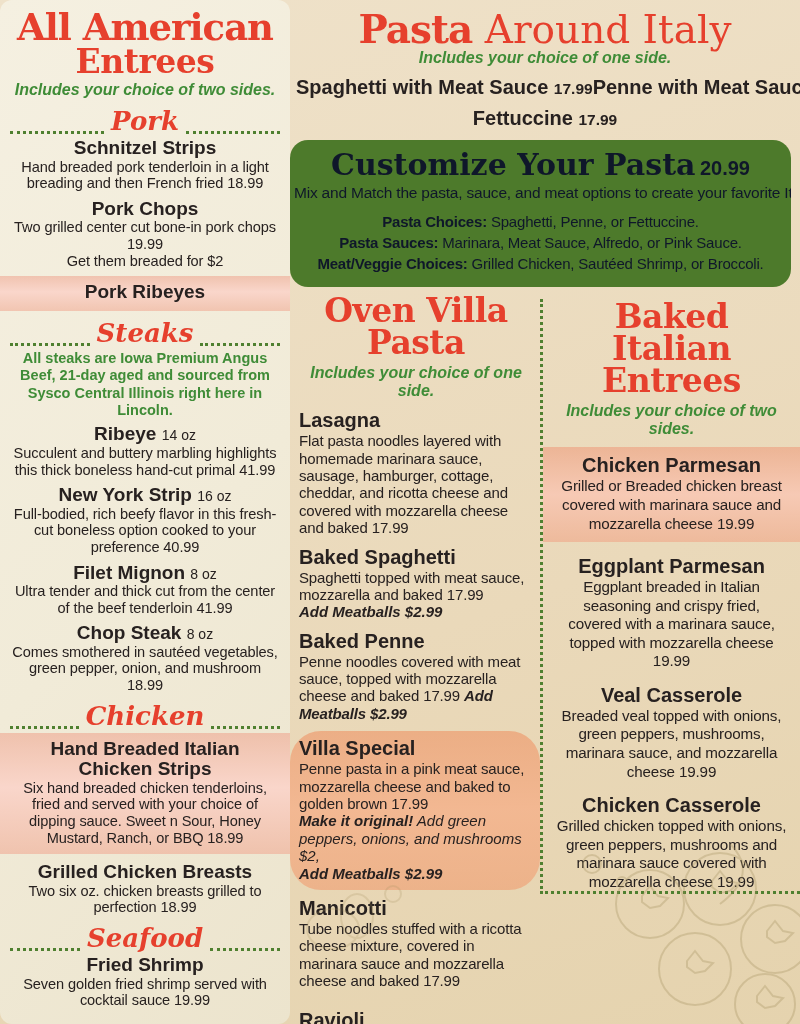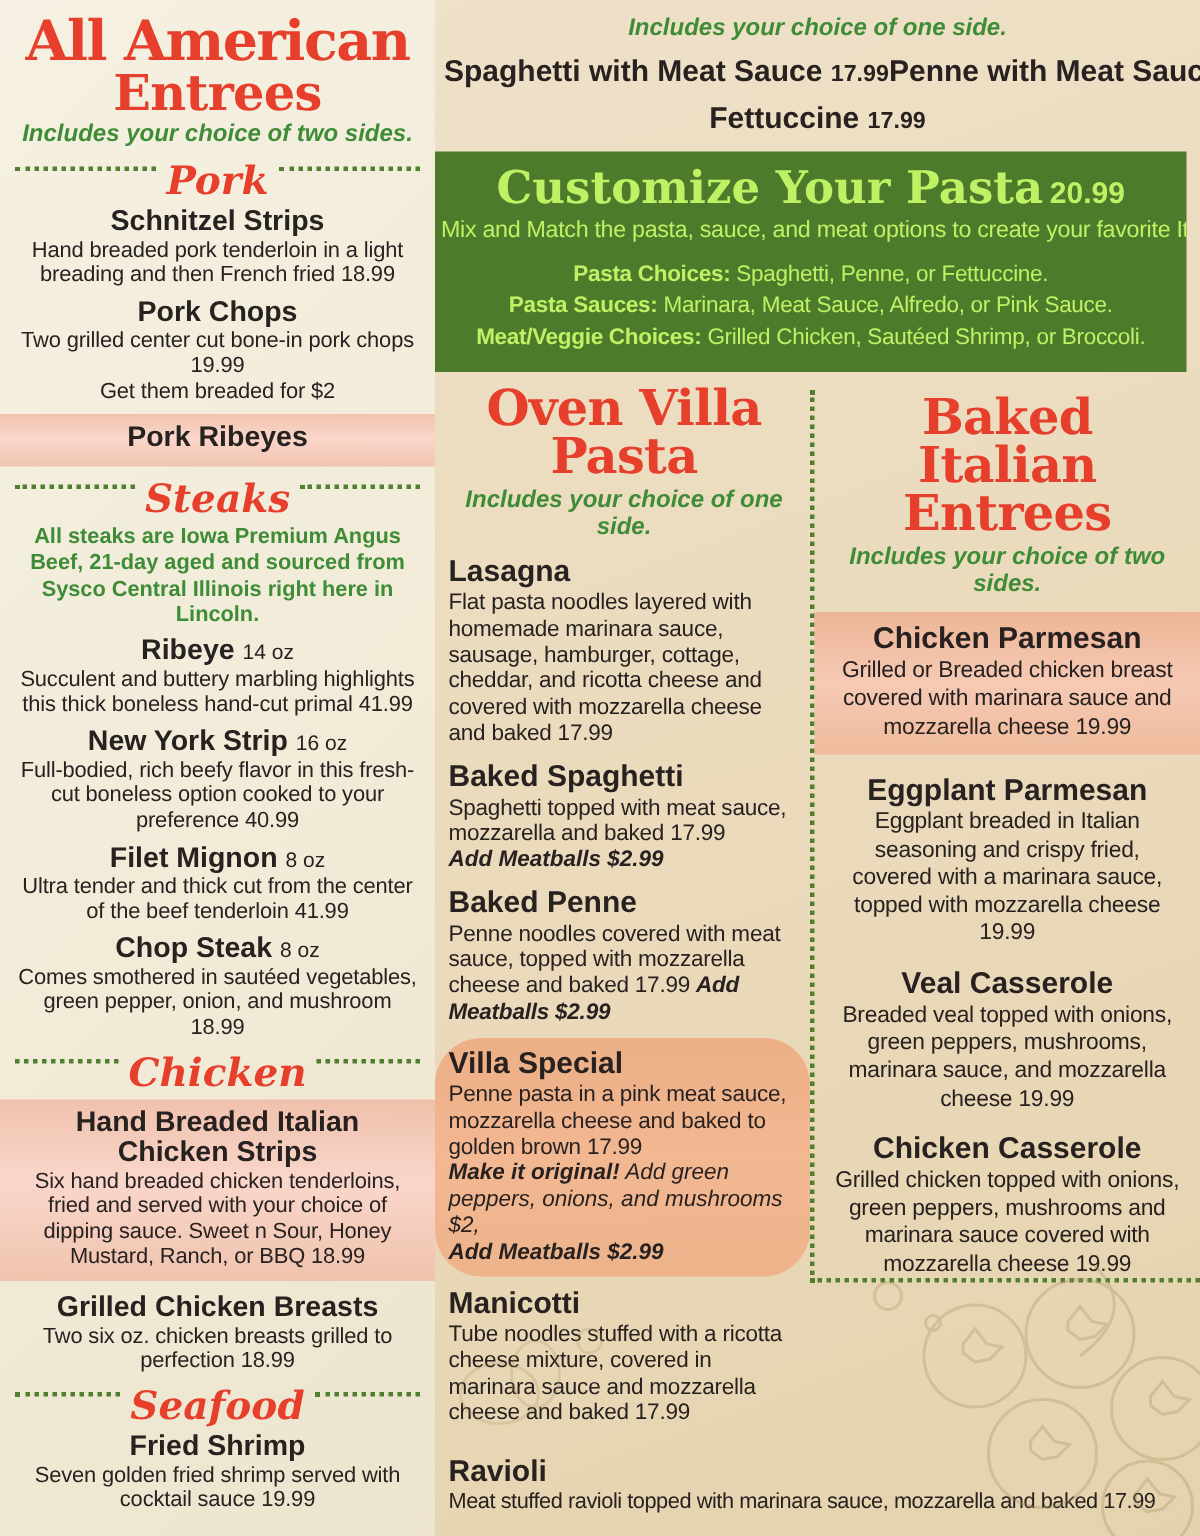--- a/index.html
+++ b/index.html
@@ -17,26 +17,26 @@
     font-family:"Liberation Sans",sans-serif;color:var(--ink);
     background:linear-gradient(160deg,#efe2ca 0%,#ead9ba 60%,#e5d3ae 100%);
   }
   .slab{font-family:"DejaVu Serif",serif;font-weight:bold;}
   .gnote{color:var(--green);font-style:italic;font-size:16px;font-weight:bold;}
 
   
   .left-col{
     position:absolute;left:0;top:0;width:290px;height:1024px;
     background:linear-gradient(135deg,#f5f0e1 0%,#f1ebd8 55%,#ece4cd 100%);
-    padding:10px 10px 4px;text-align:center;
+    padding:10px 10px 4px;text-align:center;border-radius:12px;
   }
   .aa-title1{font-size:37px;line-height:.95;color:var(--red);letter-spacing:-1px;}
   .aa-title2{font-size:33px;line-height:1;color:var(--red);letter-spacing:-.5px;}
   .left-col .gnote{display:block;margin-top:3px;}
-  .sec-row{display:flex;align-items:flex-start;gap:7px;margin:9px 0 4px;}
+  .sec-row{display:flex;align-items:flex-end;gap:7px;margin:9px 0 4px;}
   .leader{flex:1;border-top:3px dotted var(--dotgreen);height:0;margin-top:3px;}
   .sec-title{font-family:"DejaVu Serif",serif;font-style:italic;font-weight:bold;
     color:var(--red);font-size:26px;line-height:1;}
   .mi{margin-bottom:7px;}
   .mi-name{font-size:19px;font-weight:bold;line-height:1.08;}
   .mi-size{font-size:14px;font-weight:normal;text-align:right;}
   .mi-desc{font-size:14.6px;line-height:1.14;letter-spacing:-.1px;}
   .hl-pink{
     background:linear-gradient(180deg,rgba(238,160,138,.55) 0%,rgba(250,213,202,.95) 45%,rgba(240,170,148,.6) 100%);
     margin:4px -10px 8px;padding:6px 10px 8px;
@@ -49,22 +49,22 @@
   .pasta-top{text-align:center;padding-top:10px;}
   .pasta-title{font-family:"DejaVu Serif",serif;font-size:39px;line-height:1;color:var(--red);}
   .pasta-title .tb{font-weight:bold;letter-spacing:-1px;}
   .pasta-title .tr{font-weight:normal;}
   .pt-row{display:flex;justify-content:space-between;padding:0 2px 0 6px;
     font-size:20px;font-weight:bold;margin-top:9px;white-space:nowrap;}
   .pt-price{font-size:15.5px;}
   .pt-center{text-align:center;font-size:20px;font-weight:bold;margin:8px 0 10px;}
 
   .banner{
-    background:var(--banner);color:#bef264;text-align:center;
-    margin-right:9px;padding:9px 4px 13px;overflow:hidden;
+    background:var(--banner);color:#0f172a;text-align:center;
+    margin-right:9px;padding:9px 4px 13px;overflow:hidden;border-radius:18px;
   }
   .banner-title{font-family:"DejaVu Serif",serif;font-weight:bold;font-size:30px;line-height:1.05;}
   .banner-price{font-family:"Liberation Sans",sans-serif;font-size:20px;font-weight:bold;}
   .banner-tag{font-size:15.5px;white-space:nowrap;letter-spacing:-.2px;margin:3px 0 9px;}
   .banner-line{font-size:15px;line-height:1.4;letter-spacing:-.2px;}
 
   .cols{display:flex;align-items:stretch;}
   .col-mid{width:250px;padding:8px 7px 0 9px;}
   .col-right{
     width:260px;margin-top:12px;height:595px;
@@ -171,20 +171,23 @@
     <div class="mi">
       <div class="mi-name">Fried Shrimp</div>
       <div class="mi-desc">Seven golden fried shrimp served with cocktail sauce 19.99</div>
     </div>
 
   </aside>
 
   <section class="right-region">
 
     <div class="pasta-top">
+      <div class="pasta-title">
+        <span class="tb">Pasta</span><span class="tr"> Around Italy</span>
+      </div>
       <span class="gnote">Includes your choice of one side.</span>
       <div class="pt-row">
         <div><span>Spaghetti with Meat Sauce</span> <span class="pt-price">17.99</span></div>
         <div><span>Penne with Meat Sauce</span> </div>
       </div>
       <div class="pt-center"><span>Fettuccine</span> <span class="pt-price">17.99</span></div>
     </div>
 
     <div class="banner">
       <div>

